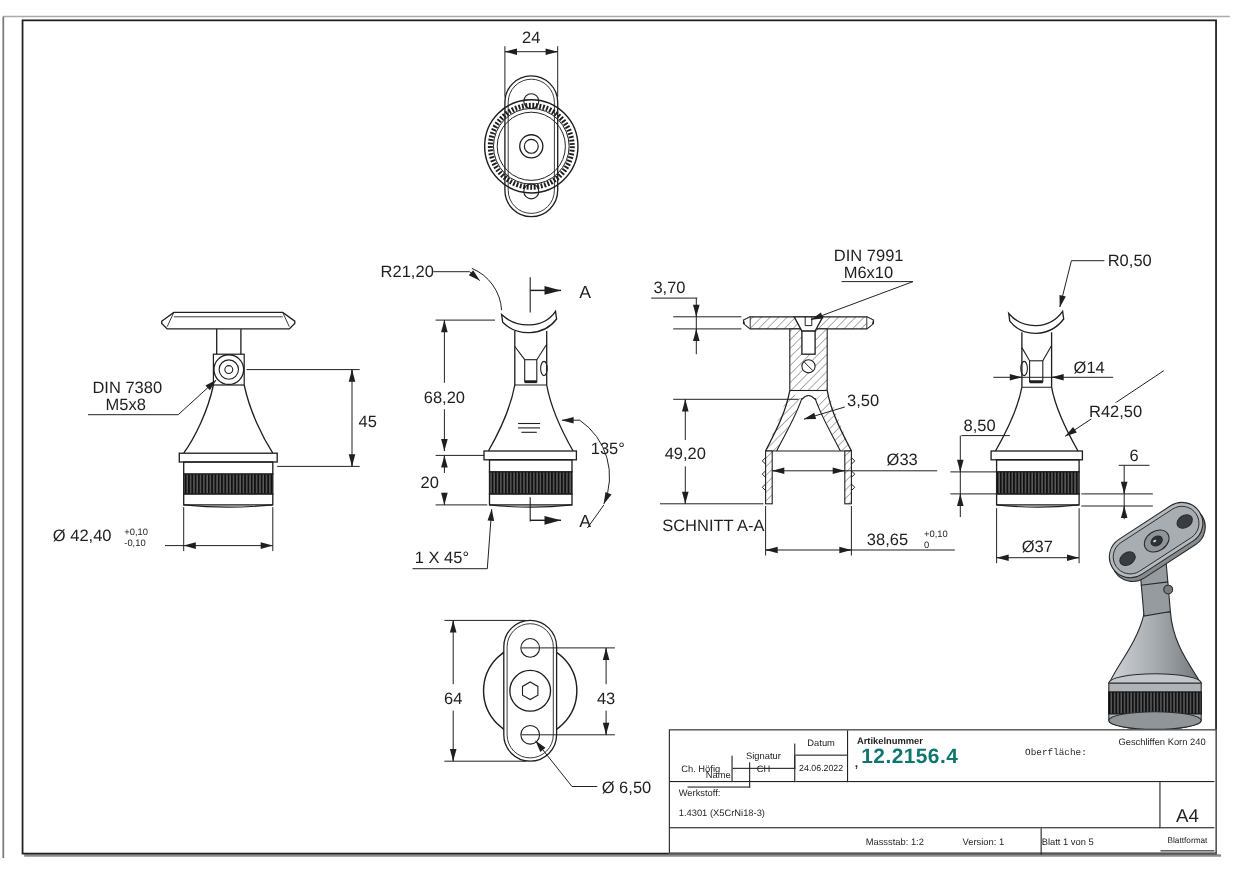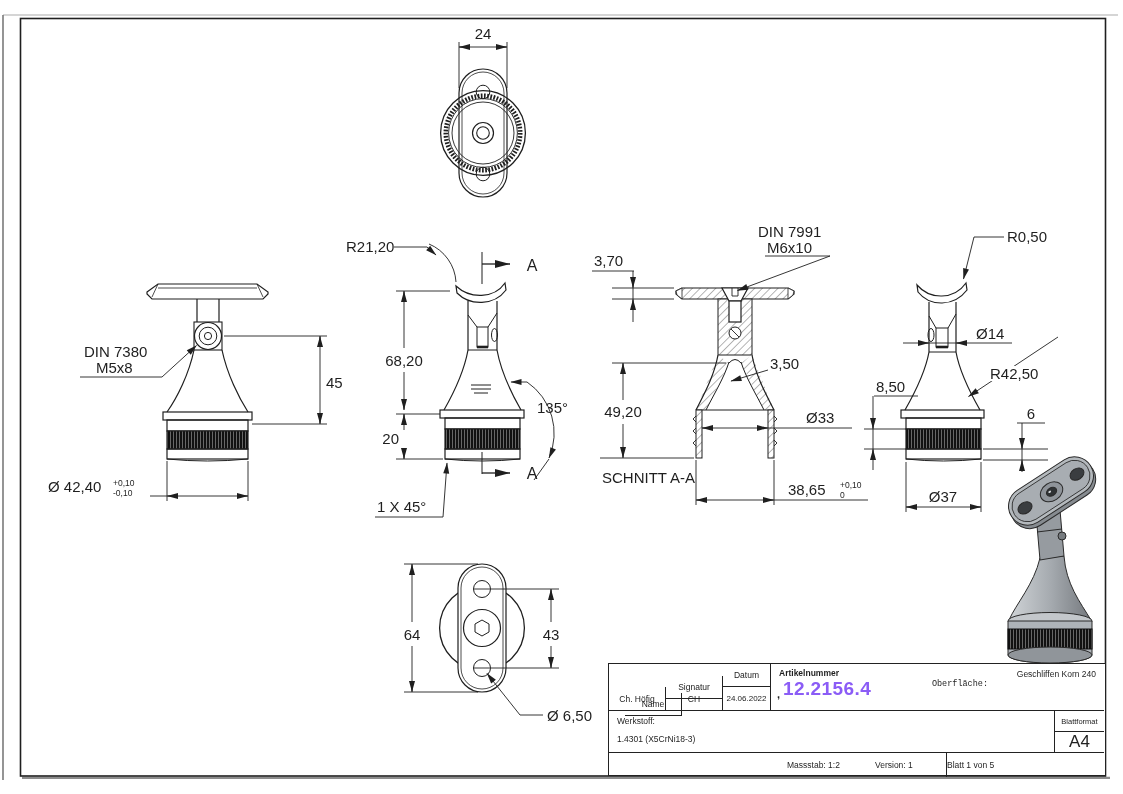--- a/index.html
+++ b/index.html
@@ -10,23 +10,23 @@
   .dimtol{font-size:8.5px;}
   .seclet{font-size:16px;}
   #drawing{position:absolute;left:0;top:0;}
   
   .tb{position:absolute;left:608px;top:663px;width:498px;height:113px;
       border:1.6px solid #222;box-sizing:border-box;background:#fff;font-size:8.5px;}
   .tb .cell{position:absolute;box-sizing:border-box;}
   .bR{border-right:1.2px solid #222;}
   .bB{border-bottom:1.2px solid #222;}
   .lab{display:flex;align-items:center;justify-content:center;color:#222;}
-  .artikel-big{font-size:19px;font-weight:700;color:#8b5cf6;letter-spacing:.4px;}
+  .artikel-big{font-size:19px;font-weight:700;color:#0f766e;letter-spacing:.4px;}
   .artikel-pre{font-size:11px;font-weight:700;}
-  .tiny{font-size:7.5px;}
+  .tiny{font-size:7.5px;margin-top:42px;}
 </style>
 </head>
 <body>
 
 <svg id="drawing" width="1123" height="794" viewBox="0 0 1123 794">
   <defs>
     <marker id="arw" markerWidth="12" markerHeight="8" refX="11" refY="4" orient="auto" markerUnits="userSpaceOnUse">
       <path d="M0.5,1 L11.5,4 L0.5,7 Z" fill="#1f1f1f"></path>
     </marker>
     <marker id="arwBig" markerWidth="17" markerHeight="10" refX="16" refY="5" orient="auto" markerUnits="userSpaceOnUse">

